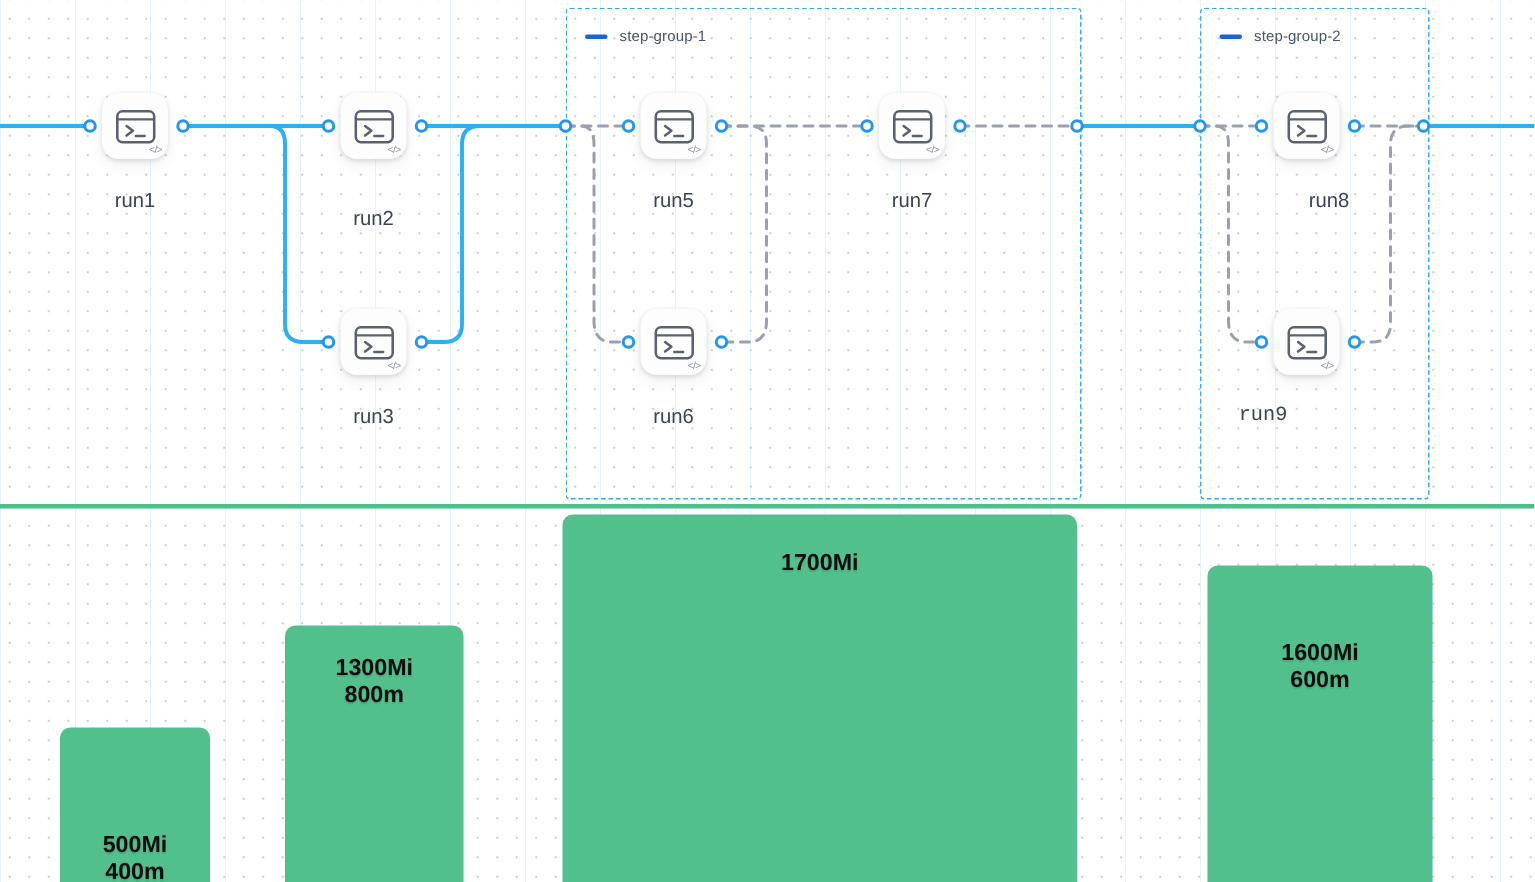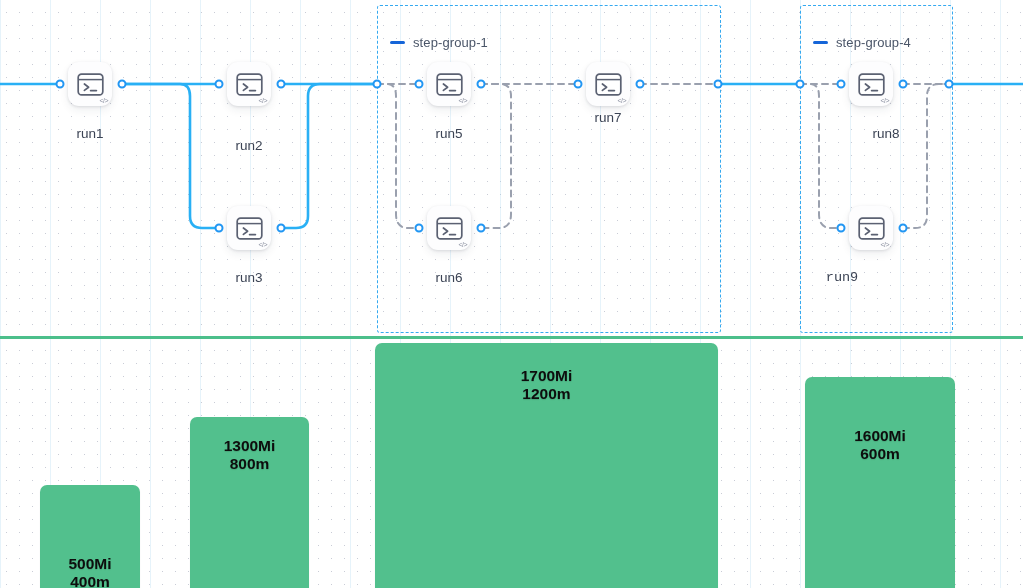--- a/index.html
+++ b/index.html
@@ -21,23 +21,22 @@
   
   .group{
     position:absolute;
     border:1.5px dashed #35a9f0;
     border-radius:3px;
     background:rgba(255,255,255,0.0);
   }
   .group-header{
     position:absolute;top:13px;left:12px;
     display:flex;align-items:center;gap:8px;
-    font-size:13px;color:#4a5568;letter-spacing:.1px;
+    font-size:10px;color:#4a5568;letter-spacing:.1px;
     white-space:nowrap;
-    margin-top:16px;
   }
   .group-collapse{
     display:inline-block;width:15px;height:3px;border-radius:2px;
     background:#1565d8;
   }
   
   #edges{position:absolute;left:0;top:0;width:1023px;height:588px;pointer-events:none;}
   
   .node{
     position:absolute;width:44px;height:44px;
@@ -122,21 +121,21 @@
   <div class="group" style="left:377px;top:5px;width:342px;height:326px;">
     <div class="group-header">
       <span class="group-collapse"></span>
       <span>step-group-1</span>
     </div>
   </div>
 
   <div class="group" style="left:800px;top:5px;width:151px;height:326px;">
     <div class="group-header">
       <span class="group-collapse"></span>
-      <span>step-group-4</span>
+      <span>step-group-2</span>
     </div>
   </div>
 
   <div class="node" style="left:68px;top:62px;">
     <svg class="term-svg" width="27" height="23" viewBox="0 0 27 23">
       <rect x="1.2" y="1.2" width="24.6" height="20.6" rx="3.4" fill="#fff" stroke="#5b6172" stroke-width="1.7"></rect>
       <path d="M1.6,6.6 H25.4" stroke="#5b6172" stroke-width="1.5"></path>
       <path d="M7.4,11 L11.6,14.2 L7.4,17.4" stroke="#5b6172" stroke-width="1.7" fill="none" stroke-linecap="round" stroke-linejoin="round"></path>
       <path d="M13.6,17.6 H19.4" stroke="#5b6172" stroke-width="1.7" stroke-linecap="round"></path>
     </svg>
@@ -190,21 +189,21 @@
 
   <div class="node" style="left:586px;top:62px;">
     <svg class="term-svg" width="27" height="23" viewBox="0 0 27 23">
       <rect x="1.2" y="1.2" width="24.6" height="20.6" rx="3.4" fill="#fff" stroke="#5b6172" stroke-width="1.7"></rect>
       <path d="M1.6,6.6 H25.4" stroke="#5b6172" stroke-width="1.5"></path>
       <path d="M7.4,11 L11.6,14.2 L7.4,17.4" stroke="#5b6172" stroke-width="1.7" fill="none" stroke-linecap="round" stroke-linejoin="round"></path>
       <path d="M13.6,17.6 H19.4" stroke="#5b6172" stroke-width="1.7" stroke-linecap="round"></path>
     </svg>
     <span class="code-badge">&lt;/&gt;</span>
   </div>
-  <div class="node-label" style="left:608px;top:110px;">run7</div>
+  <div class="node-label" style="left:608px;top:126px;">run7</div>
 
   <div class="node" style="left:849px;top:62px;">
     <svg class="term-svg" width="27" height="23" viewBox="0 0 27 23">
       <rect x="1.2" y="1.2" width="24.6" height="20.6" rx="3.4" fill="#fff" stroke="#5b6172" stroke-width="1.7"></rect>
       <path d="M1.6,6.6 H25.4" stroke="#5b6172" stroke-width="1.5"></path>
       <path d="M7.4,11 L11.6,14.2 L7.4,17.4" stroke="#5b6172" stroke-width="1.7" fill="none" stroke-linecap="round" stroke-linejoin="round"></path>
       <path d="M13.6,17.6 H19.4" stroke="#5b6172" stroke-width="1.7" stroke-linecap="round"></path>
     </svg>
     <span class="code-badge">&lt;/&gt;</span>
   </div>
@@ -254,21 +253,20 @@
   <div class="bar" style="left:190px;top:417px;width:119px;height:178px;">
     <div class="bar-label" style="top:20px;">
       <span>1300Mi</span>
       <span>800m</span>
     </div>
   </div>
 
   <div class="bar" style="left:375px;top:343px;width:343px;height:252px;">
     <div class="bar-label" style="top:24px;">
       <span>1700Mi</span>
-      <span>1200m</span>
     </div>
   </div>
 
   <div class="bar" style="left:805px;top:377px;width:150px;height:218px;">
     <div class="bar-label" style="top:16px;margin-top:34px;">
       <span>1600Mi</span>
       <span>600m</span>
     </div>
   </div>
 

